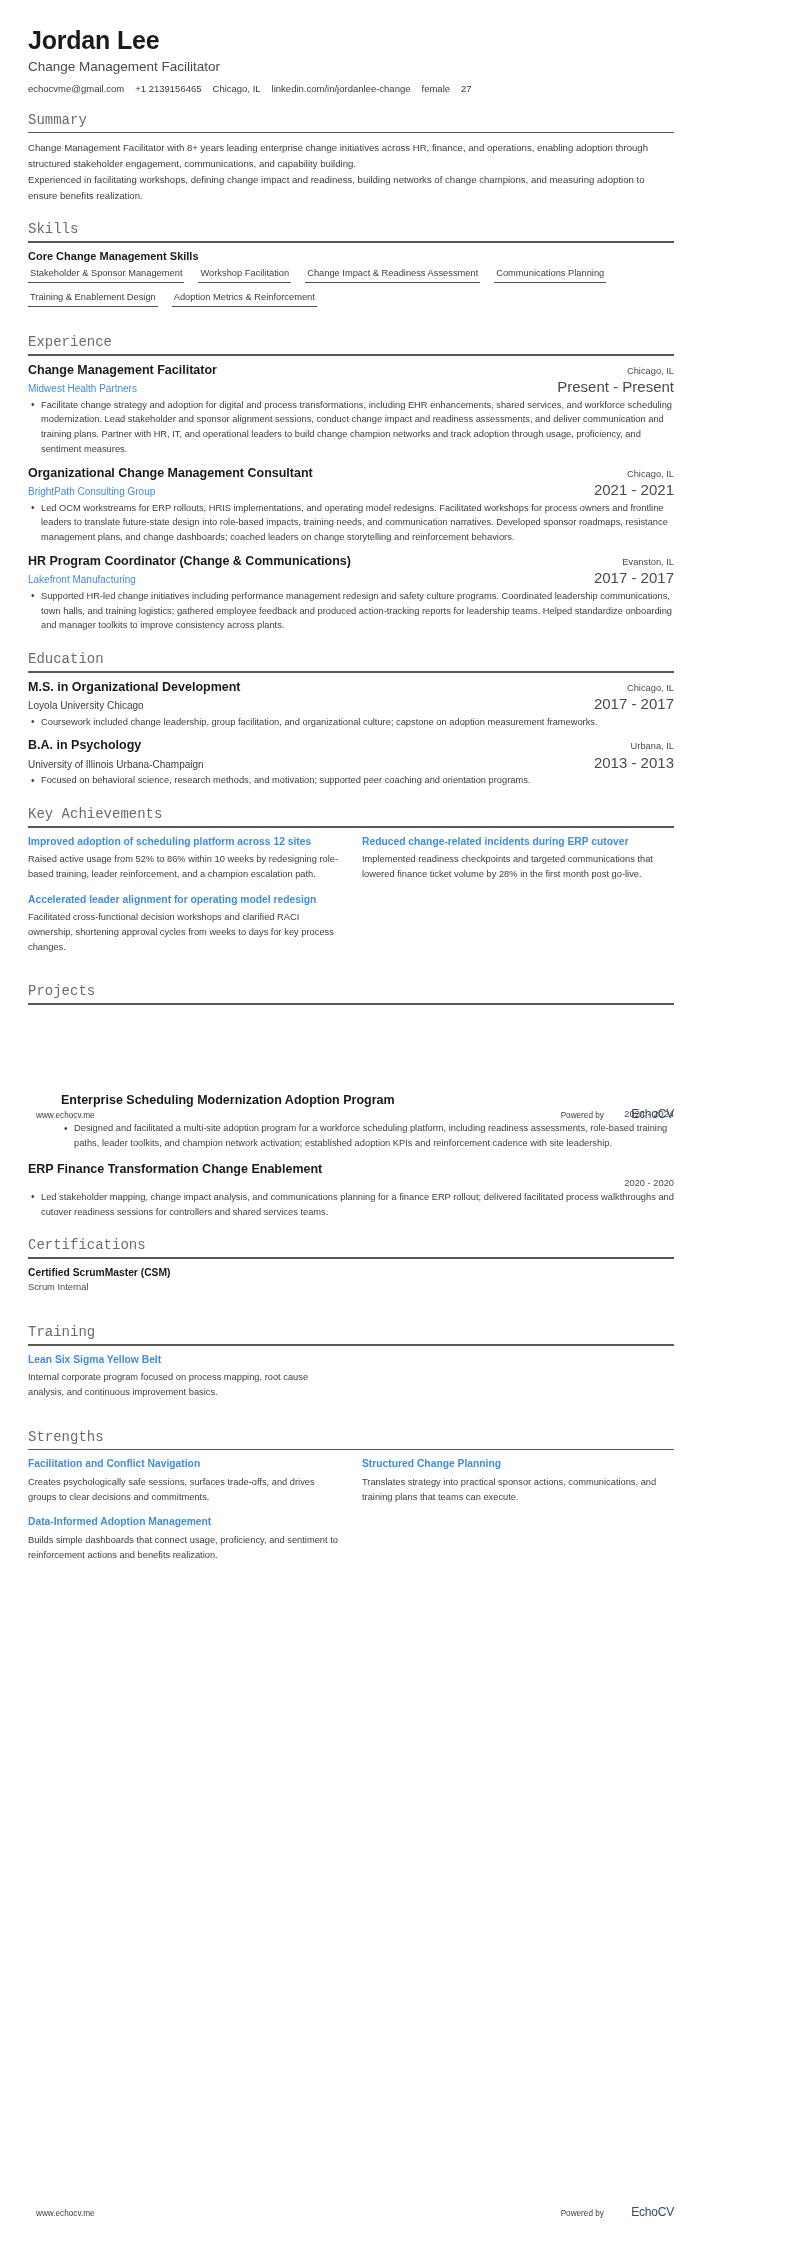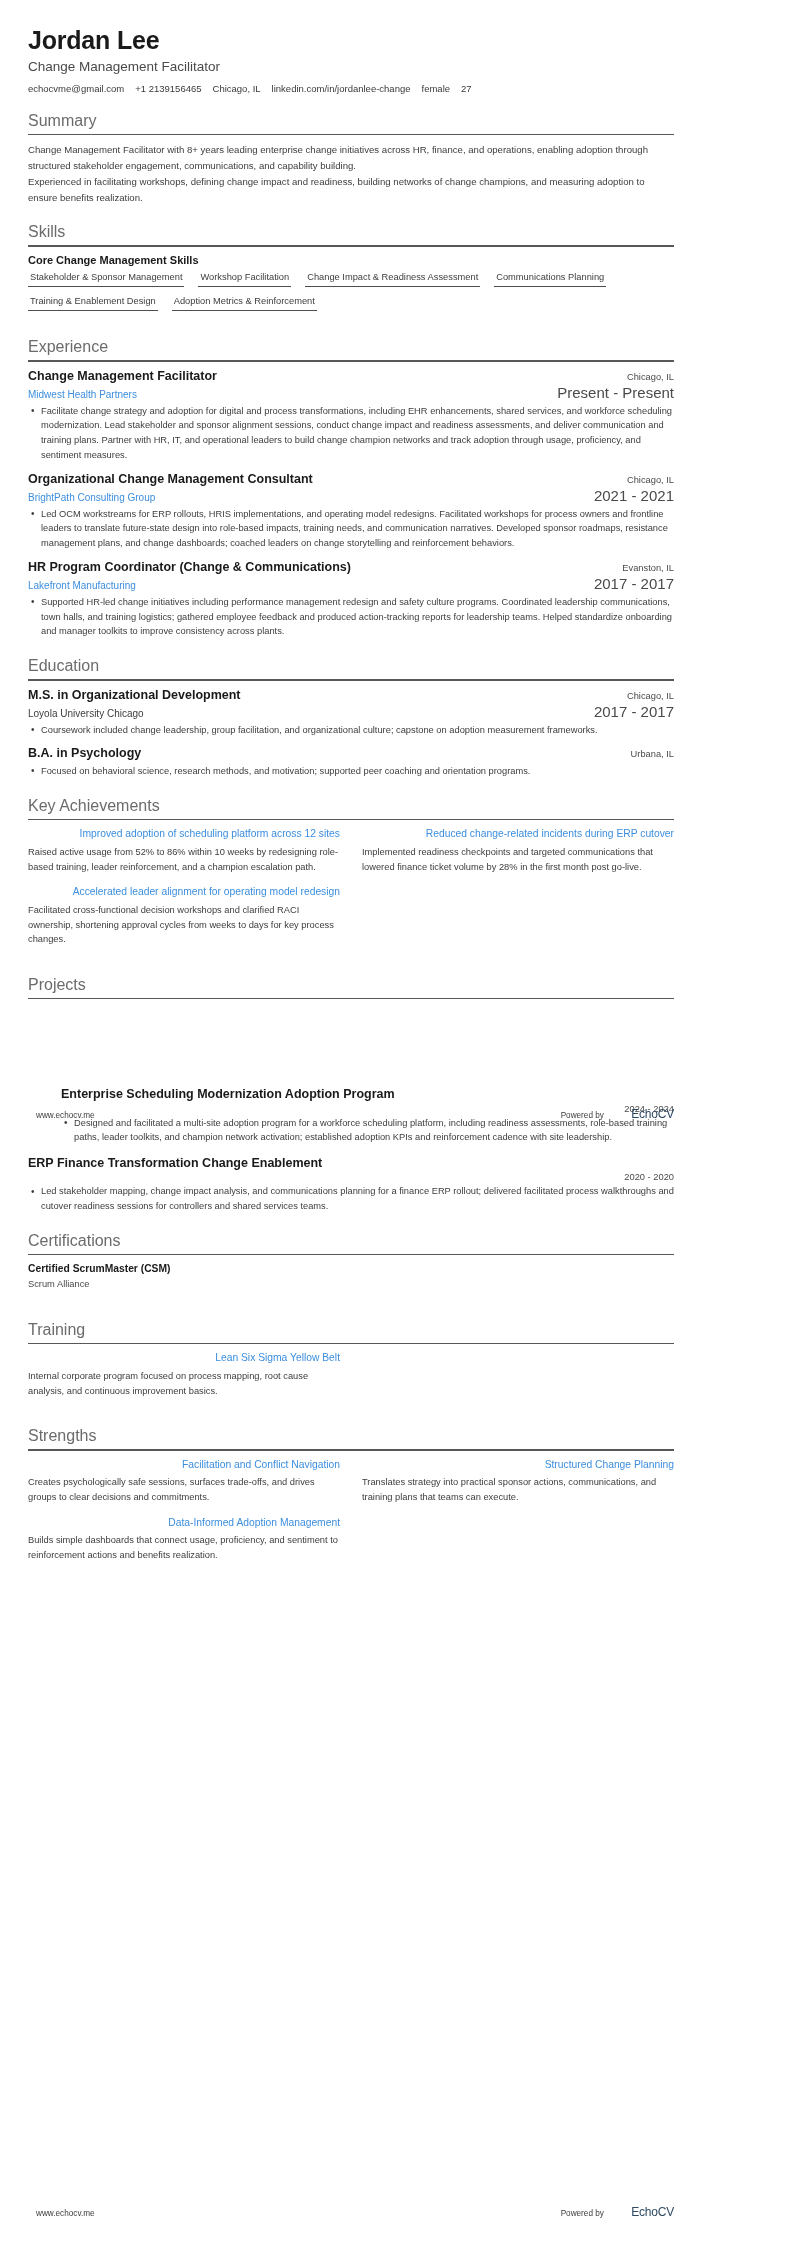--- a/index.html
+++ b/index.html
@@ -37,24 +37,25 @@
     color: #3a3a3a;
     display: flex;
     flex-wrap: wrap;
     align-items: center;
   }
   .contact-line .ci { margin-right: 11px; white-space: nowrap; }
 
   
   .section { margin-top: 18px; }
   .sec-title {
-    font-size: 16px;
+    font-size: 14px;
     color: #6b6b6b;
     font-weight: 400;
     padding-bottom: 4px;
+    font-family: Liberation Mono, monospace;
   }
   .sec-rule {
     height: 1.6px;
     background: #585858;
     width: 100%;
     margin-bottom: 7px;
   }
 
   
   .summary-p {
@@ -139,25 +140,24 @@
     display: flex;
     flex-wrap: wrap;
     column-gap: 22px;
   }
   .col-item {
     width: calc(50% - 11px);
     margin-bottom: 11px;
   }
   .item-title-link {
     font-size: 10.3px;
-    font-weight: normal;
+    font-weight: bold;
     color: #3c8ede;
     line-height: 1.42;
     margin-bottom: 3px;
-    text-align: right;
   }
   .item-title-dark {
     font-size: 10.3px;
     font-weight: bold;
     color: #1a1a1a;
     line-height: 1.4;
     margin-bottom: 1px;
   }
   .item-sub {
     font-size: 9.3px;
@@ -307,20 +307,24 @@
         <ul class="bullets">
           <li>Coursework included change leadership, group facilitation, and organizational culture; capstone on adoption measurement frameworks.</li>
         </ul>
       </div>
 
       <div class="entry">
         <div class="entry-row">
           <div class="entry-title">B.A. in Psychology</div>
           <div class="entry-loc">Urbana, IL</div>
         </div>
+        <div class="entry-row">
+          <div class="entry-org plain">University of Illinois Urbana-Champaign</div>
+          <div class="entry-dates">2013 - 2013</div>
+        </div>
         <ul class="bullets">
           <li>Focused on behavioral science, research methods, and motivation; supported peer coaching and orientation programs.</li>
         </ul>
       </div>
     </div>
 
     <div class="section">
       <div class="sec-title">Key Achievements</div>
       <div class="sec-rule"></div>
       <div class="two-col">
@@ -370,21 +374,21 @@
         <li>Led stakeholder mapping, change impact analysis, and communications planning for a finance ERP rollout; delivered facilitated process walkthroughs and cutover readiness sessions for controllers and shared services teams.</li>
       </ul>
     </div>
 
     <div class="section">
       <div class="sec-title">Certifications</div>
       <div class="sec-rule"></div>
       <div class="two-col">
         <div class="col-item">
           <div class="item-title-dark">Certified ScrumMaster (CSM)</div>
-          <div class="item-sub">Scrum Alliance</div>
+          <div class="item-sub">Scrum Internal</div>
         </div>
       </div>
     </div>
 
     <div class="section">
       <div class="sec-title">Training</div>
       <div class="sec-rule"></div>
       <div class="two-col">
         <div class="col-item">
           <div class="item-title-link">Lean Six Sigma Yellow Belt</div>

